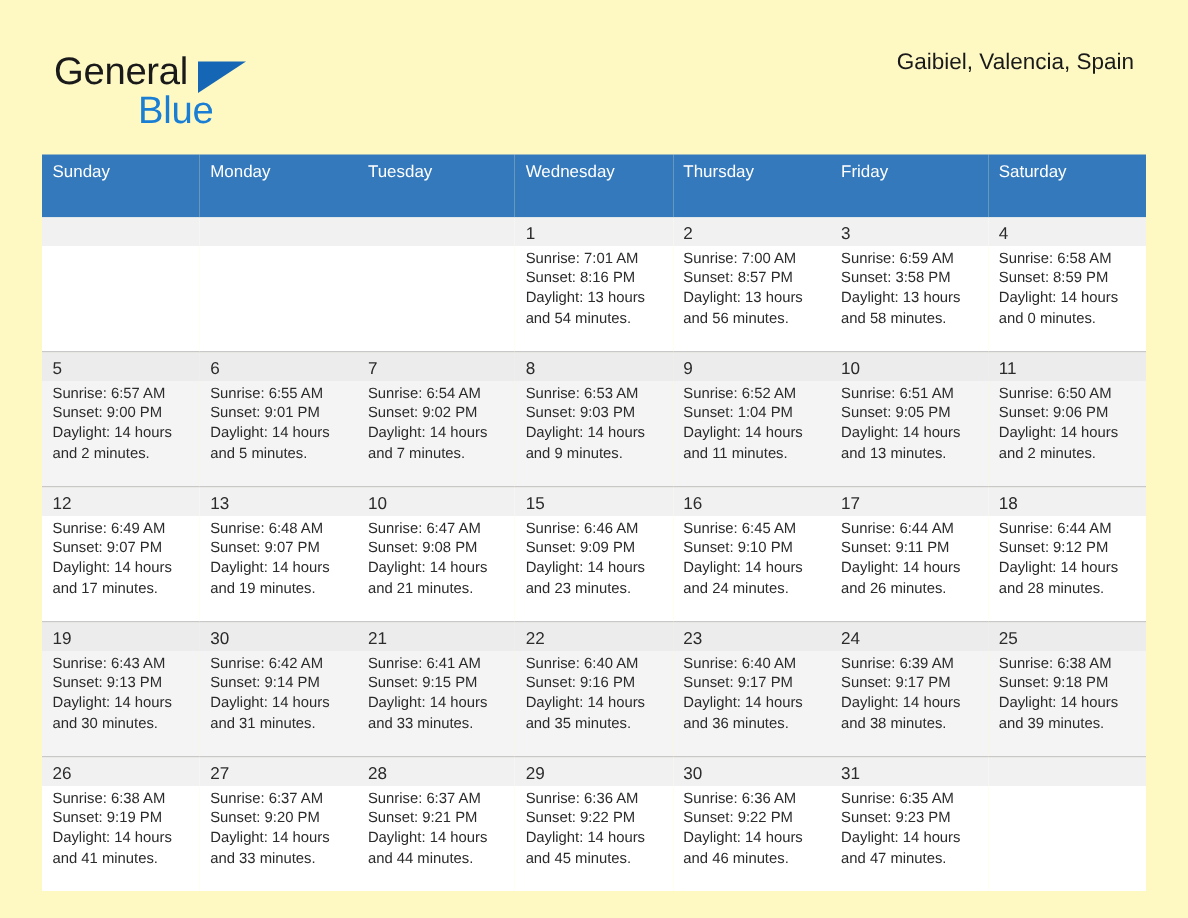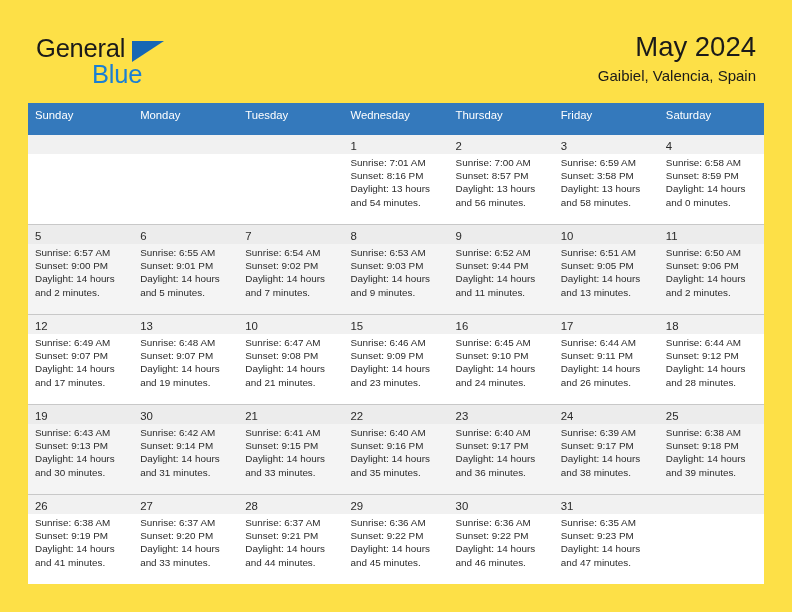--- a/index.html
+++ b/index.html
@@ -9,21 +9,21 @@
     width: 792px;
     height: 612px;
     background: #ffffff;
     font-family: "Liberation Sans", sans-serif;
     color: #000000;
   }
   .page {
     position: relative;
     width: 792px;
     height: 612px;
-    background: #fde047;
+    background: #fef9c3;
     overflow: hidden;
   }
 
   
   .header {
     position: absolute;
     left: 0;
     top: 0;
     width: 792px;
     height: 103px;
@@ -95,21 +95,21 @@
     border-collapse: collapse;
     table-layout: fixed;
     width: 736px;
   }
   table.cal th {
     background: #3479bc;
     color: #ffffff;
     font-size: 11.3px;
     font-weight: normal;
     text-align: left;
-    padding: 6px 0 14px 7px;
+    padding: 6px 0 24px 7px;
     height: 23px;
     border: none;
     width: 105.14px;
   }
   table.cal td {
     vertical-align: top;
     padding: 0;
     border: none;
     height: 89px;
     width: 105.14px;
@@ -164,21 +164,20 @@
 
   <div class="header">
 
     <div class="brand">
       <span class="brand-general">General</span>
       <span class="brand-tri"></span>
       <span class="brand-blue">Blue</span>
     </div>
 
     <div class="title-block">
-      <div class="cal-title">May 2024</div>
       <div class="cal-subtitle">Gaibiel, Valencia, Spain</div>
     </div>
 
   </div>
 
   <div class="cal-wrap">
     <table class="cal">
       <thead>
         <tr>
           <th>Sunday</th>
@@ -322,21 +321,21 @@
                 </span>
               </div>
             </td>
             <td class="">
               <div class="cell">
                 <span class="numband">
                   <span class="daynum">9</span>
                 </span>
                 <span class="body-lines">
                   <span class="detail">Sunrise: 6:52 AM</span>
-                  <span class="detail">Sunset: 9:44 PM</span>
+                  <span class="detail">Sunset: 1:04 PM</span>
                   <span class="detail">Daylight: 14 hours</span>
                   <span class="detail">and 11 minutes.</span>
                 </span>
               </div>
             </td>
             <td class="">
               <div class="cell">
                 <span class="numband">
                   <span class="daynum">10</span>
                 </span>

